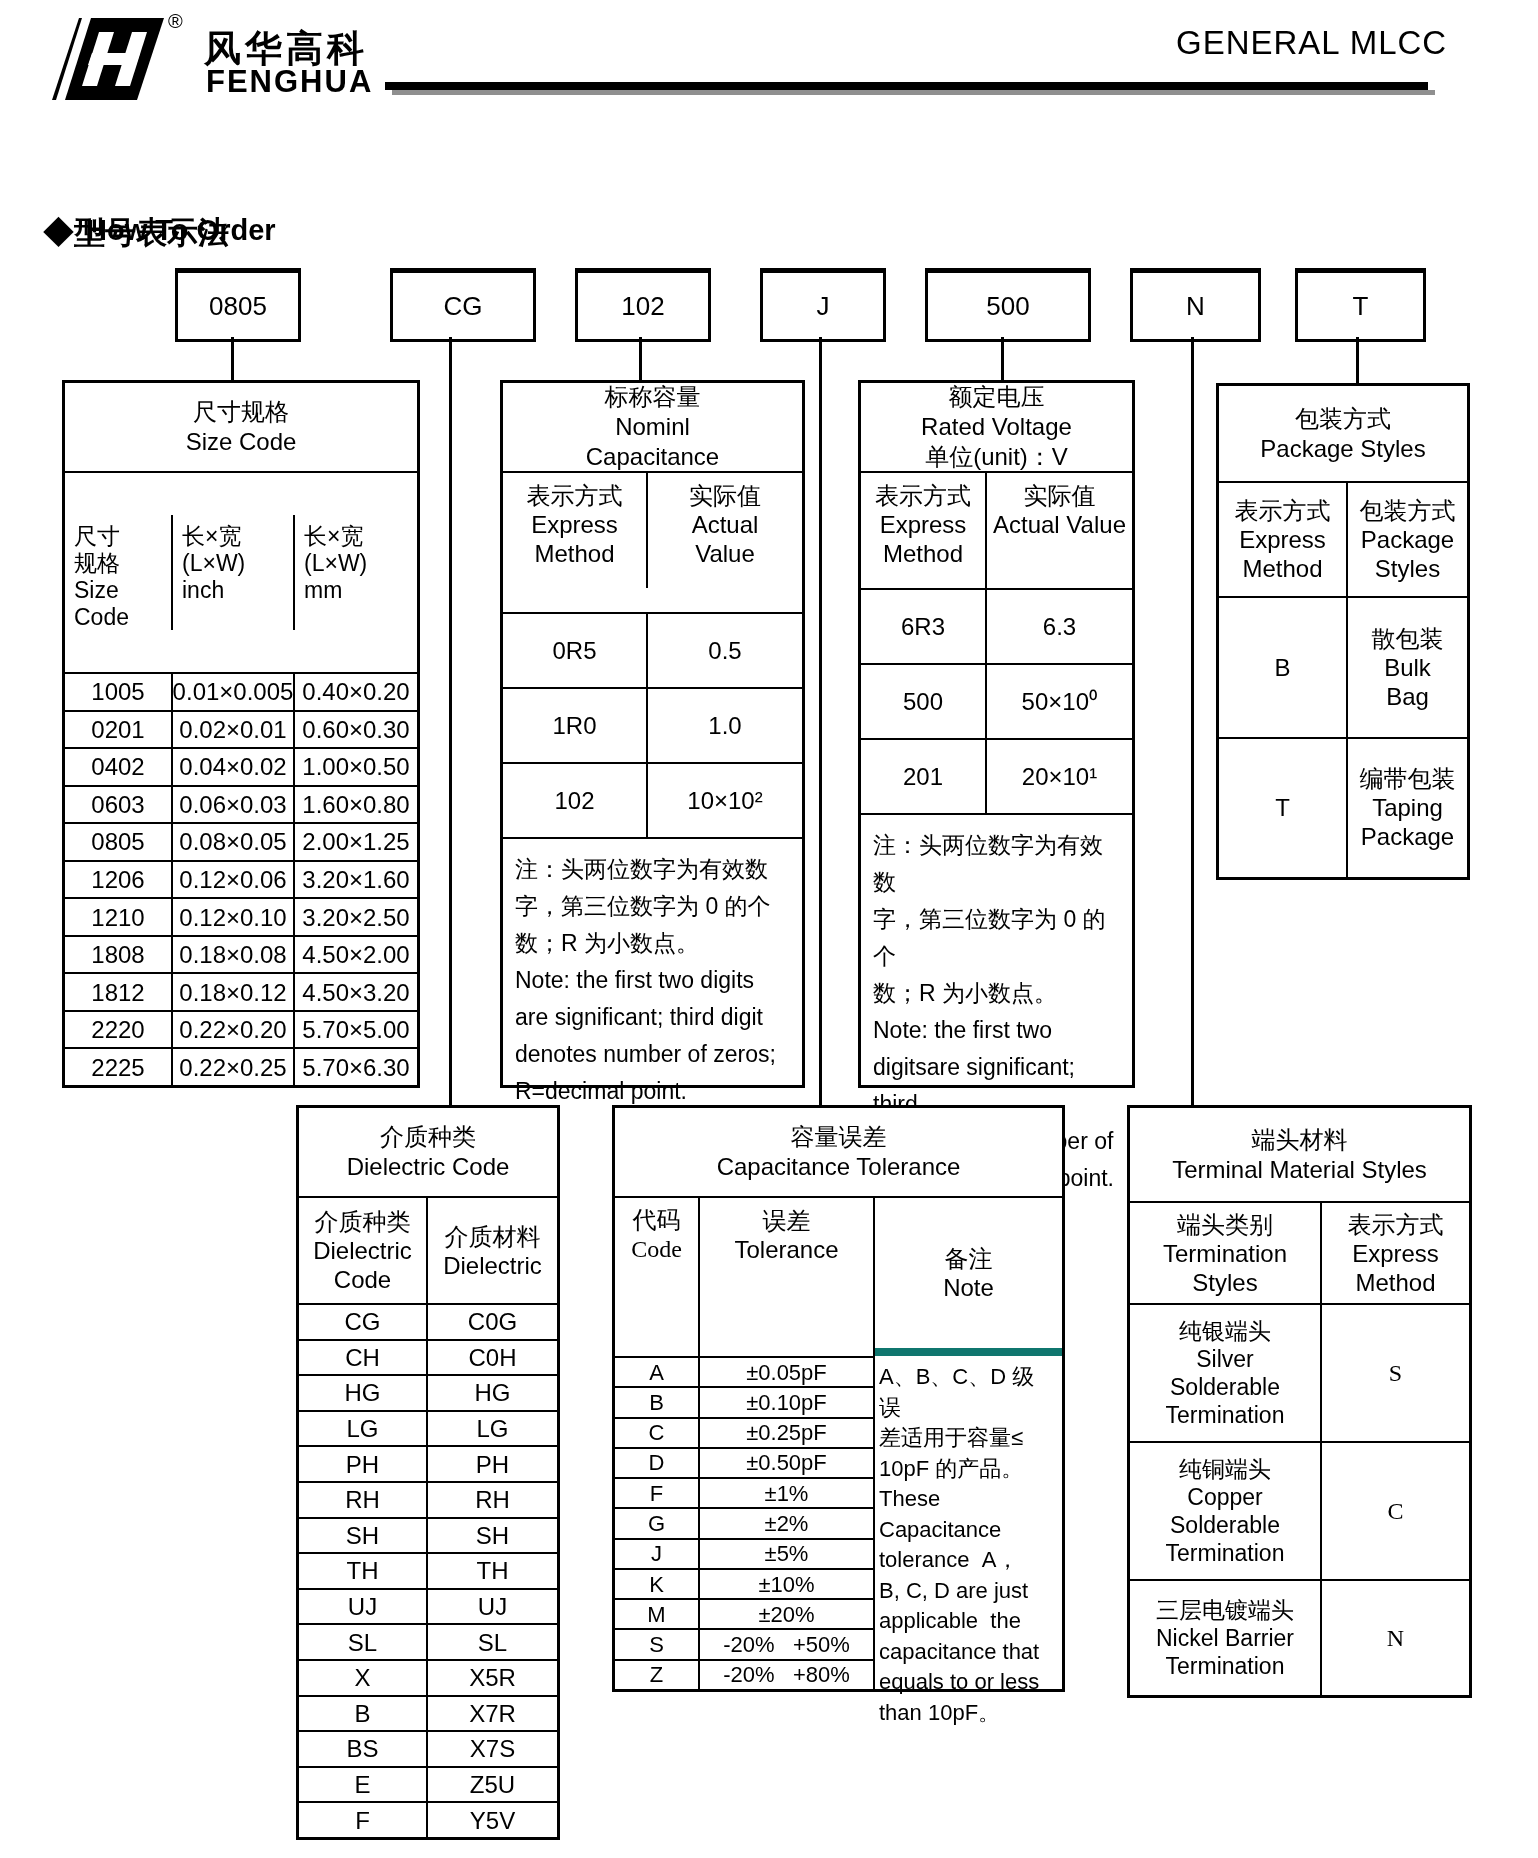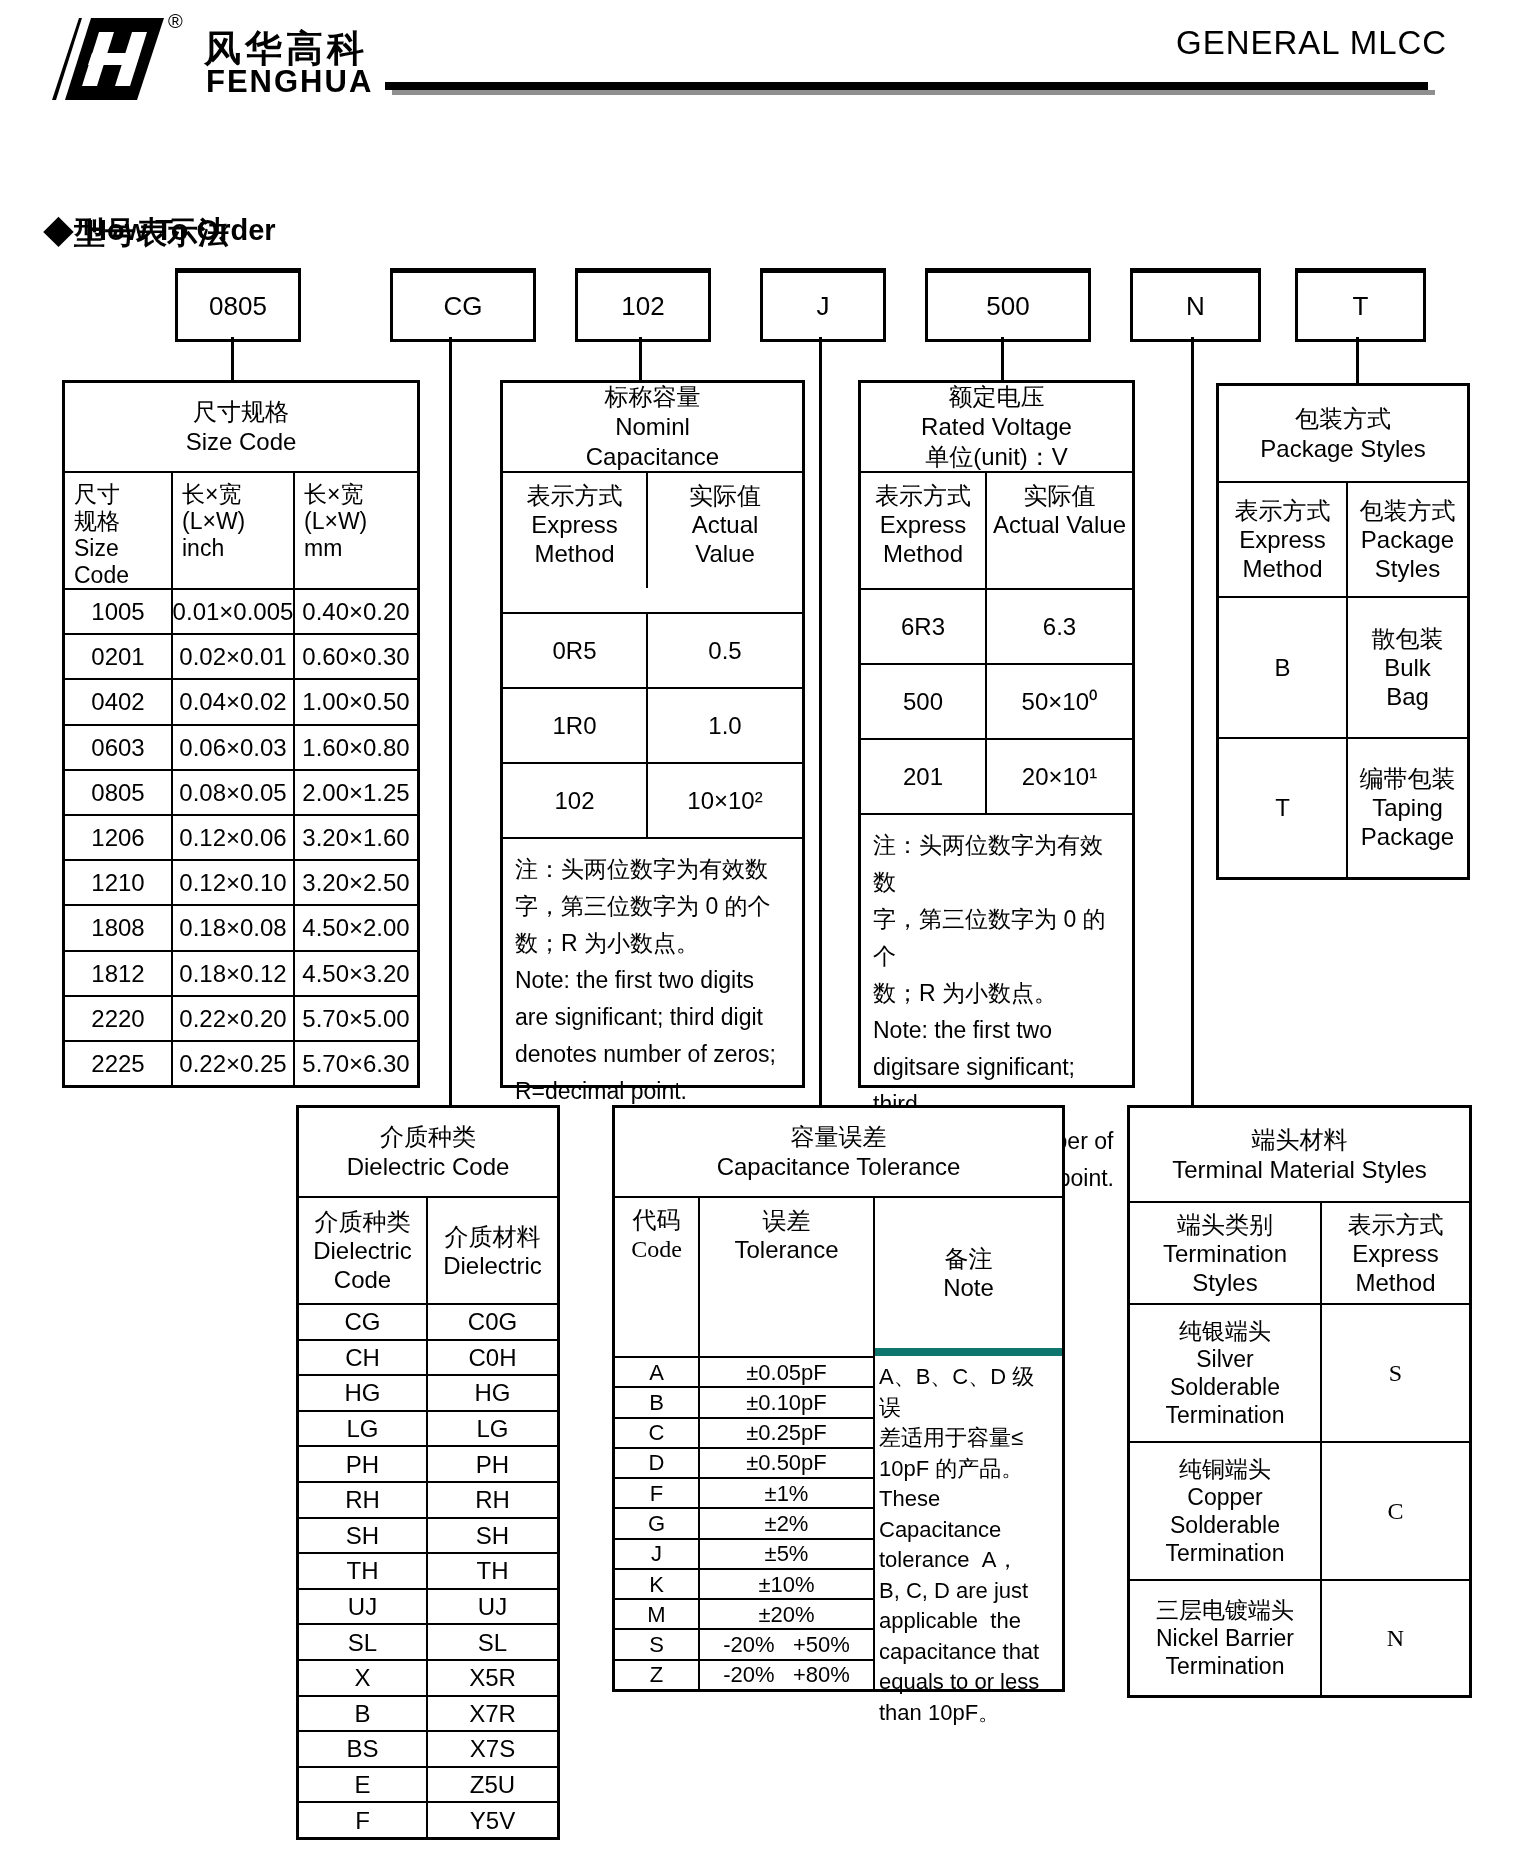--- a/index.html
+++ b/index.html
@@ -93,21 +93,21 @@
   <div class="pbox" style="left:1295px;width:125px;">T</div>
 
   <div class="vline" style="left:231px;top:337px;height:45px;"></div>
   <div class="vline" style="left:449px;top:337px;height:770px;"></div>
   <div class="vline" style="left:639px;top:337px;height:45px;"></div>
   <div class="vline" style="left:819px;top:337px;height:770px;"></div>
   <div class="vline" style="left:1001px;top:337px;height:45px;"></div>
   <div class="vline" style="left:1191px;top:337px;height:770px;"></div>
   <div class="vline" style="left:1356px;top:337px;height:48px;"></div>
 
-  <div class="tbl" id="size-table" style="left:62px;top:380px;width:358px;height:708px;">
+  <div class="tbl" id="size-table" style="left:62px;top:380px;width:358px;height:708px;gap:42px;">
     <div class="tbl-title" style="height:88px;">尺寸规格
 Size Code</div>
     <div class="trow subhead" style="height:115px;">
       <div class="cell sz1 al top small-line">尺寸
 规格
 Size
 Code</div>
       <div class="cell sz2 al top small-line">长×宽
 (L×W)
 inch</div>

